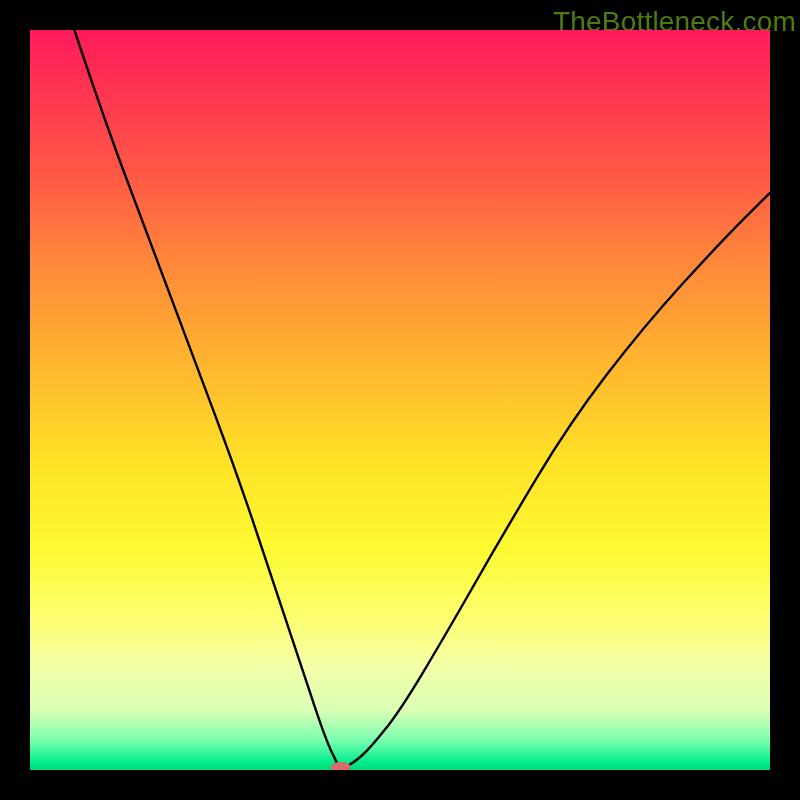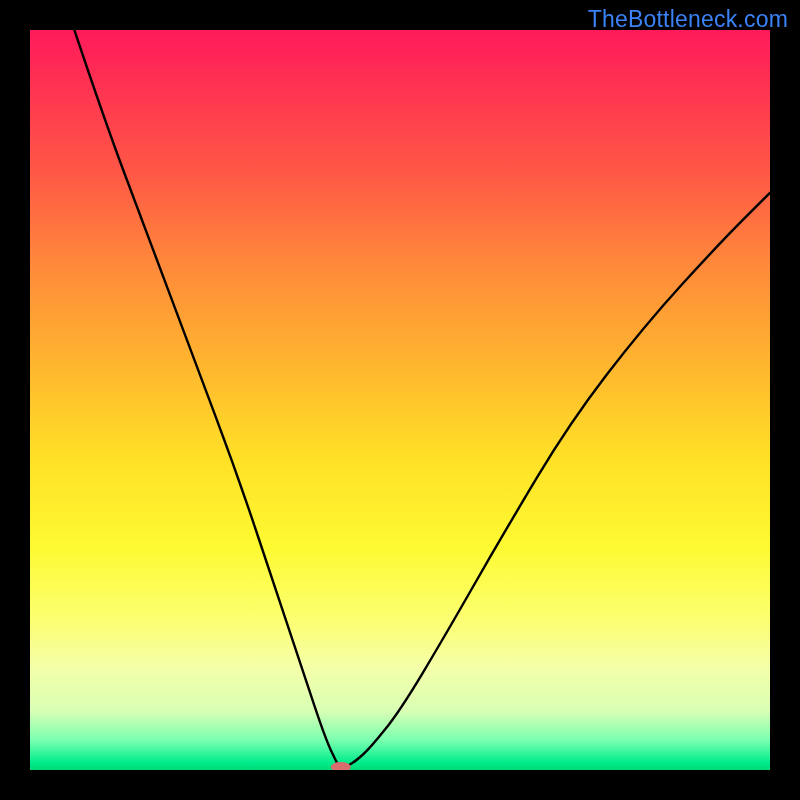--- a/index.html
+++ b/index.html
@@ -43,23 +43,23 @@
   }
   svg.curve {
     position: absolute;
     inset: 0;
     width: 100%;
     height: 100%;
   }
   .watermark {
     position: absolute;
     top: 6px;
-    right: 12px;
-    color: #3b82f6;
-    font-size: 23px;
+    right: 4px;
+    color: #4d7c0f;
+    font-size: 28px;
     font-weight: 500;
     letter-spacing: 0.2px;
     user-select: none;
   }
 </style>
 </head>
 <body>
 
 <div class="stage">
   <div class="watermark">TheBottleneck.com</div>

